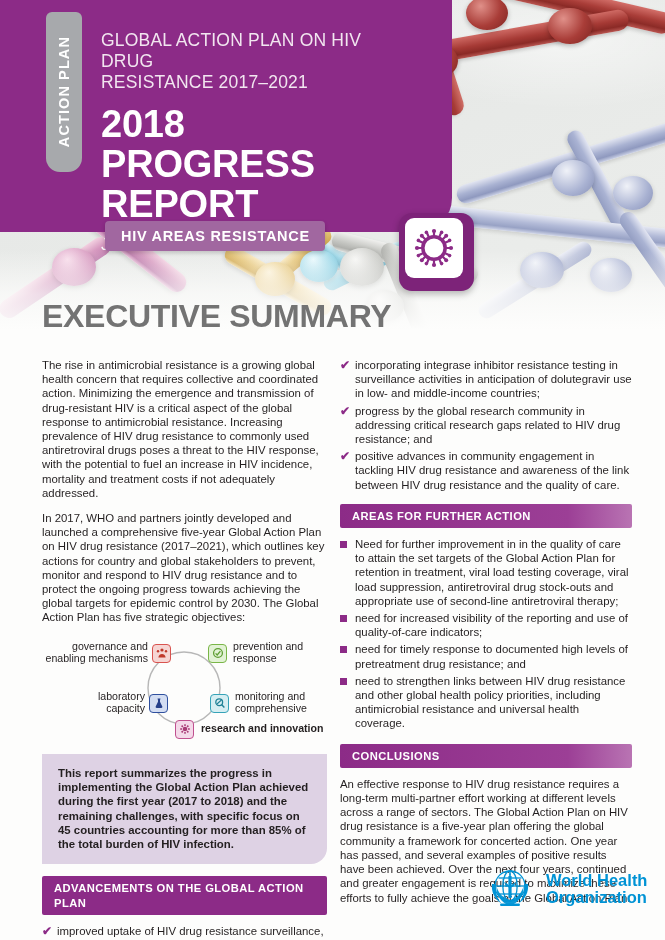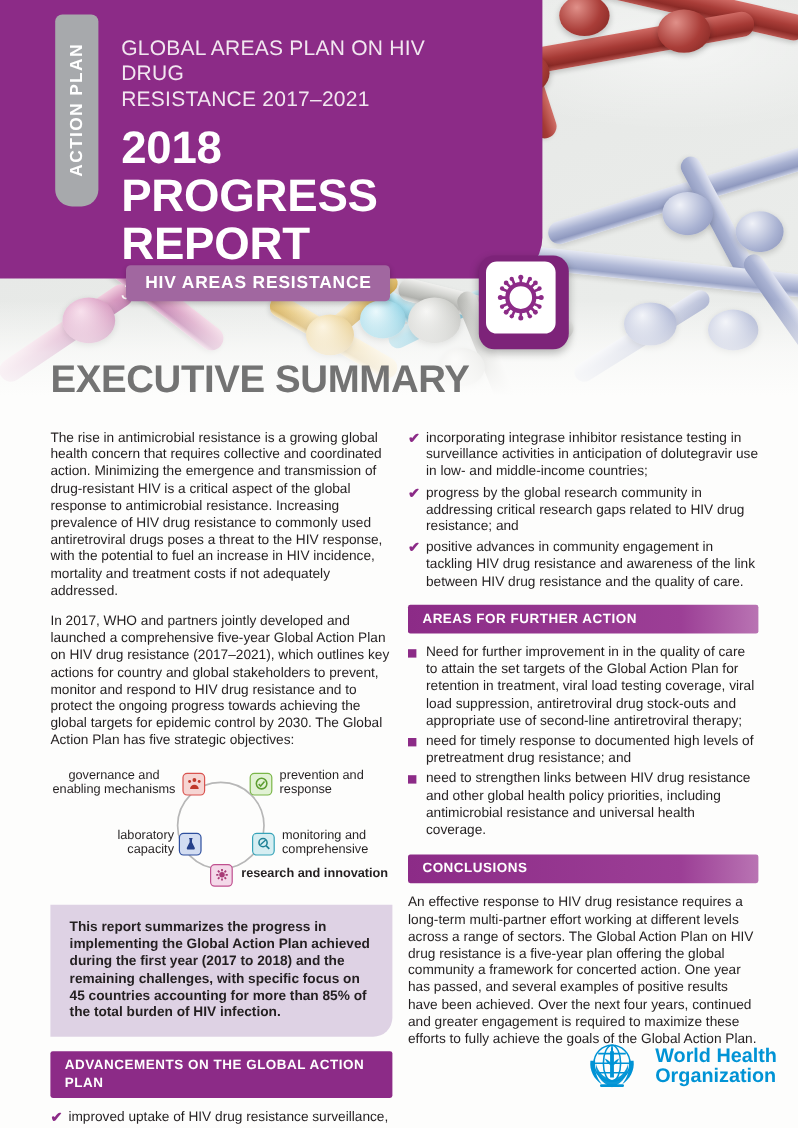--- a/index.html
+++ b/index.html
@@ -207,21 +207,21 @@
     <div class="photo-fade"></div>
   </div>
 
   <div class="cover"></div>
 
   <div class="cover-tab">
     <span>ACTION PLAN</span>
   </div>
 
   <div class="cover-title">
-    <div class="gap-line">GLOBAL AREAS PLAN ON HIV DRUG</div>
+    <div class="gap-line">GLOBAL ACTION PLAN ON HIV DRUG</div>
     <div class="gap-line">RESISTANCE 2017–2021</div>
     <div class="big-title">2018 PROGRESS</div>
     <div class="big-title" style="margin-top:0">REPORT</div>
     <div class="date-line">JULY 2018</div>
   </div>
 
   <div class="hdr-badge">
     <span>HIV AREAS RESISTANCE</span>
   </div>
 
@@ -290,21 +290,21 @@
       <div class="ico" style="left:110px;top:8px;background:#f6d5d3;border:1.8px solid #d9534f;">
         <svg width="12" height="12" viewBox="0 0 12 12">
             <g fill="#c0392b">
           <circle cx="6" cy="3" r="1.6"></circle>
               <path d="M2.4 10.5c0-2.1 1.6-3.6 3.6-3.6s3.6 1.5 3.6 3.6z"></path>
           <circle cx="2" cy="4.2" r="1.2"></circle>
               <circle cx="10" cy="4.2" r="1.2"></circle>
             </g>
           </svg>
       </div>
-      <div class="lbl" style="left:0px;top:4px;width:106px;text-align:center;">
+      <div class="lbl" style="left:0px;top:4px;width:106px;text-align:right;">
         <div>governance and</div>
         <div>enabling mechanisms</div>
       </div>
 
       <div class="ico" style="left:166px;top:8px;background:#e2f2d5;border:1.8px solid #7ab648;">
         <svg width="12" height="12" viewBox="0 0 12 12">
           <circle cx="6" cy="6" r="4.4" fill="none" stroke="#5e9e33" stroke-width="1.3"></circle>
           <path d="M3.6 6.4 L5.2 8 L8.4 4.2" fill="none" stroke="#5e9e33" stroke-width="1.3"></path>
           </svg>
       </div>
@@ -392,20 +392,24 @@
     </ul>
 
     <div class="band light" style="margin-top:12px">
       <span>AREAS FOR FURTHER ACTION</span>
     </div>
 
     <ul>
       <li>
         <span class="mk"><i class="sq"></i></span>
         <span>Need for further improvement in in the quality of care to attain the set targets of the Global Action Plan for retention in treatment, viral load testing coverage, viral load suppression, antiretroviral drug stock-outs and appropriate use of second-line antiretroviral therapy;</span>
+      </li>
+      <li>
+        <span class="mk"><i class="sq"></i></span>
+        <span>need for increased visibility of the reporting and use of quality-of-care indicators;</span>
       </li>
       <li>
         <span class="mk"><i class="sq"></i></span>
         <span>need for timely response to documented high levels of pretreatment drug resistance; and</span>
       </li>
       <li>
         <span class="mk"><i class="sq"></i></span>
         <span>need to strengthen links between HIV drug resistance and other global health policy priorities, including antimicrobial resistance and universal health coverage.</span>
       </li>
     </ul>

